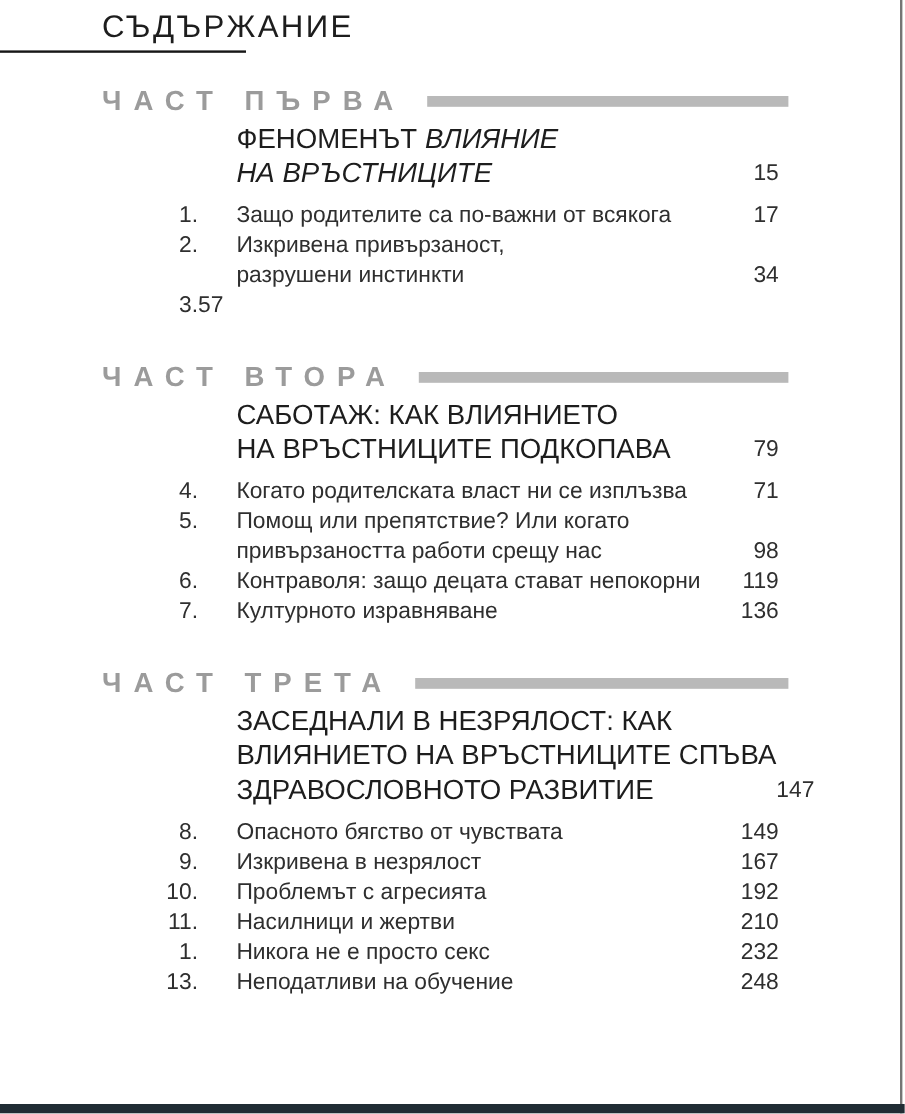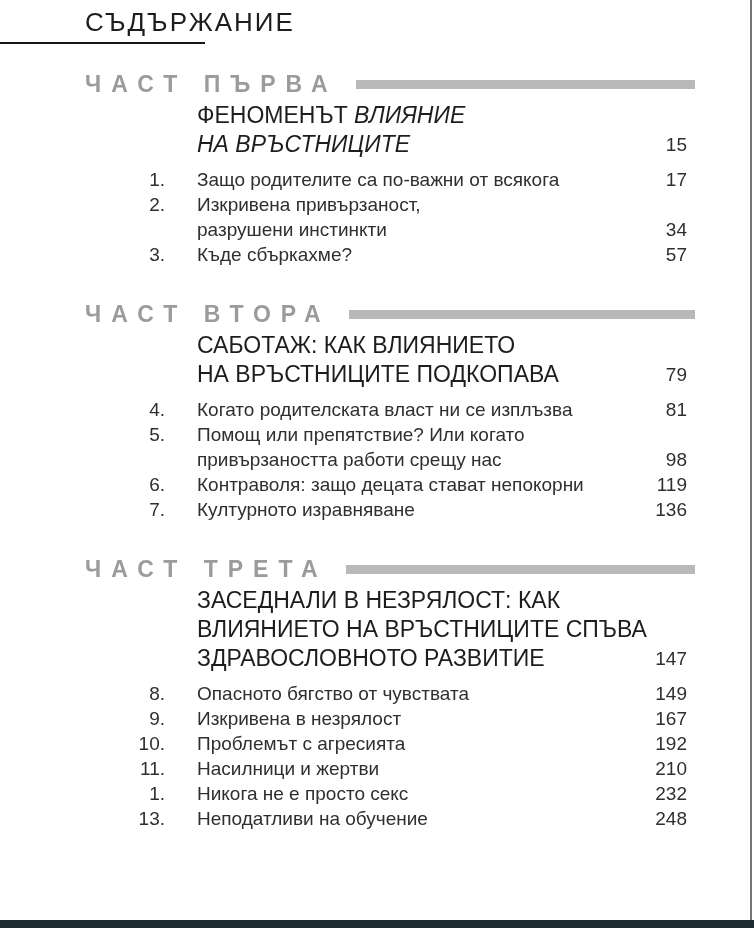--- a/index.html
+++ b/index.html
@@ -15,21 +15,21 @@
   *{box-sizing:border-box;margin:0;padding:0;}
   html,body{width:754px;height:928px;}
   body{
     position:relative;
     background:var(--background);
     font-family:"Liberation Sans","DejaVu Sans",sans-serif;
     color:var(--text-color);
     overflow:hidden;
   }
   .page-content{
-    padding:6px 67px 0 85px; 
+    padding:6px 105px 0 85px; 
   }
   .page-title{
     font-size:26px;
     line-height:32px;
     font-weight:500;
     letter-spacing:2px;
     color:var(--heading-color);
   }
   .title-rule{
     position:absolute;
@@ -142,23 +142,20 @@
     <span class="ch-num">2.</span>
     <span class="ch-title">
               <div class="ch-line">Изкривена привързаност,</div>
               <div class="ch-line">разрушени инстинкти</div>
             </span>
     <span class="ch-page">34</span>
   </div>
 
   <div class="chapter-row">
     <span class="ch-num">3.</span>
-    <span class="ch-title">
-              <div class="ch-line">Къде сбъркахме?</div>
-            </span>
     <span class="ch-page">57</span>
   </div>
 </div>
   </section>
 
   <section class="toc-section">
     <div class="part-header">
       <span class="part-label">ЧАСТ ВТОРА</span>
       <span class="part-bar"></span>
     </div>
@@ -168,21 +165,21 @@
             <div class="pt-line"><span>НА ВРЪСТНИЦИТЕ ПОДКОПАВА</span></div>
           </div>
       <div class="part-page">79</div>
     </div>
     <div class="chapter-list">
   <div class="chapter-row">
     <span class="ch-num">4.</span>
     <span class="ch-title">
               <div class="ch-line">Когато родителската власт ни се изплъзва</div>
             </span>
-    <span class="ch-page">81</span>
+    <span class="ch-page">71</span>
   </div>
 
   <div class="chapter-row">
     <span class="ch-num">5.</span>
     <span class="ch-title">
               <div class="ch-line">Помощ или препятствие? Или когато</div>
               <div class="ch-line">привързаността работи срещу нас</div>
             </span>
     <span class="ch-page">98</span>
   </div>

